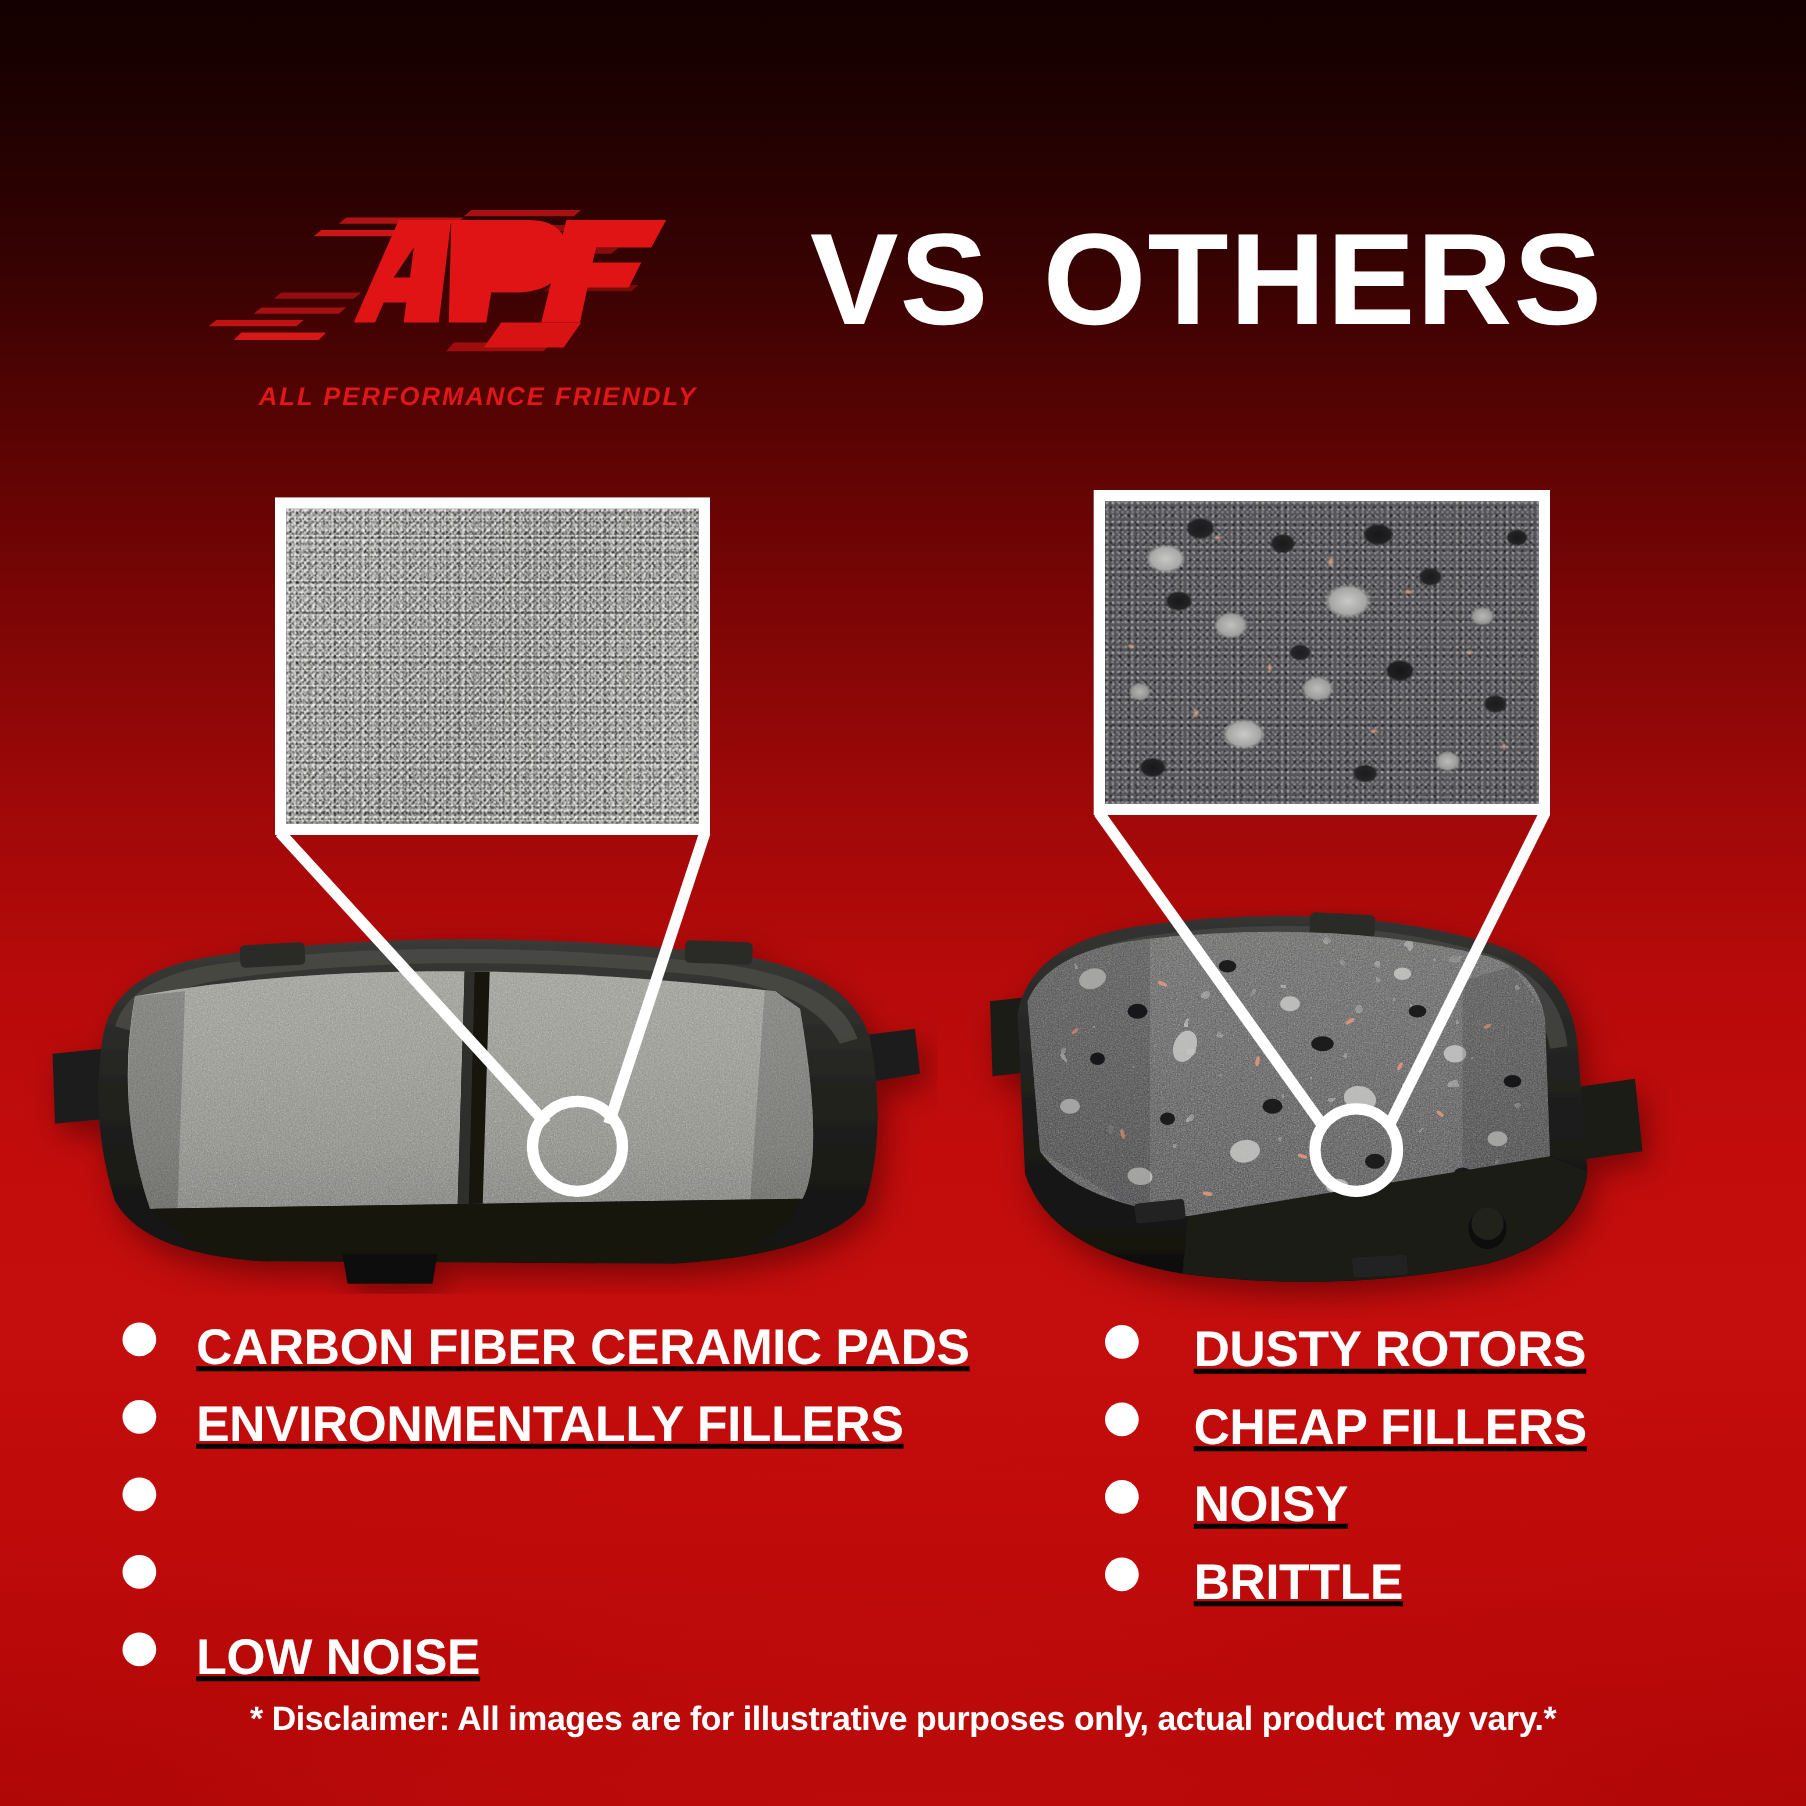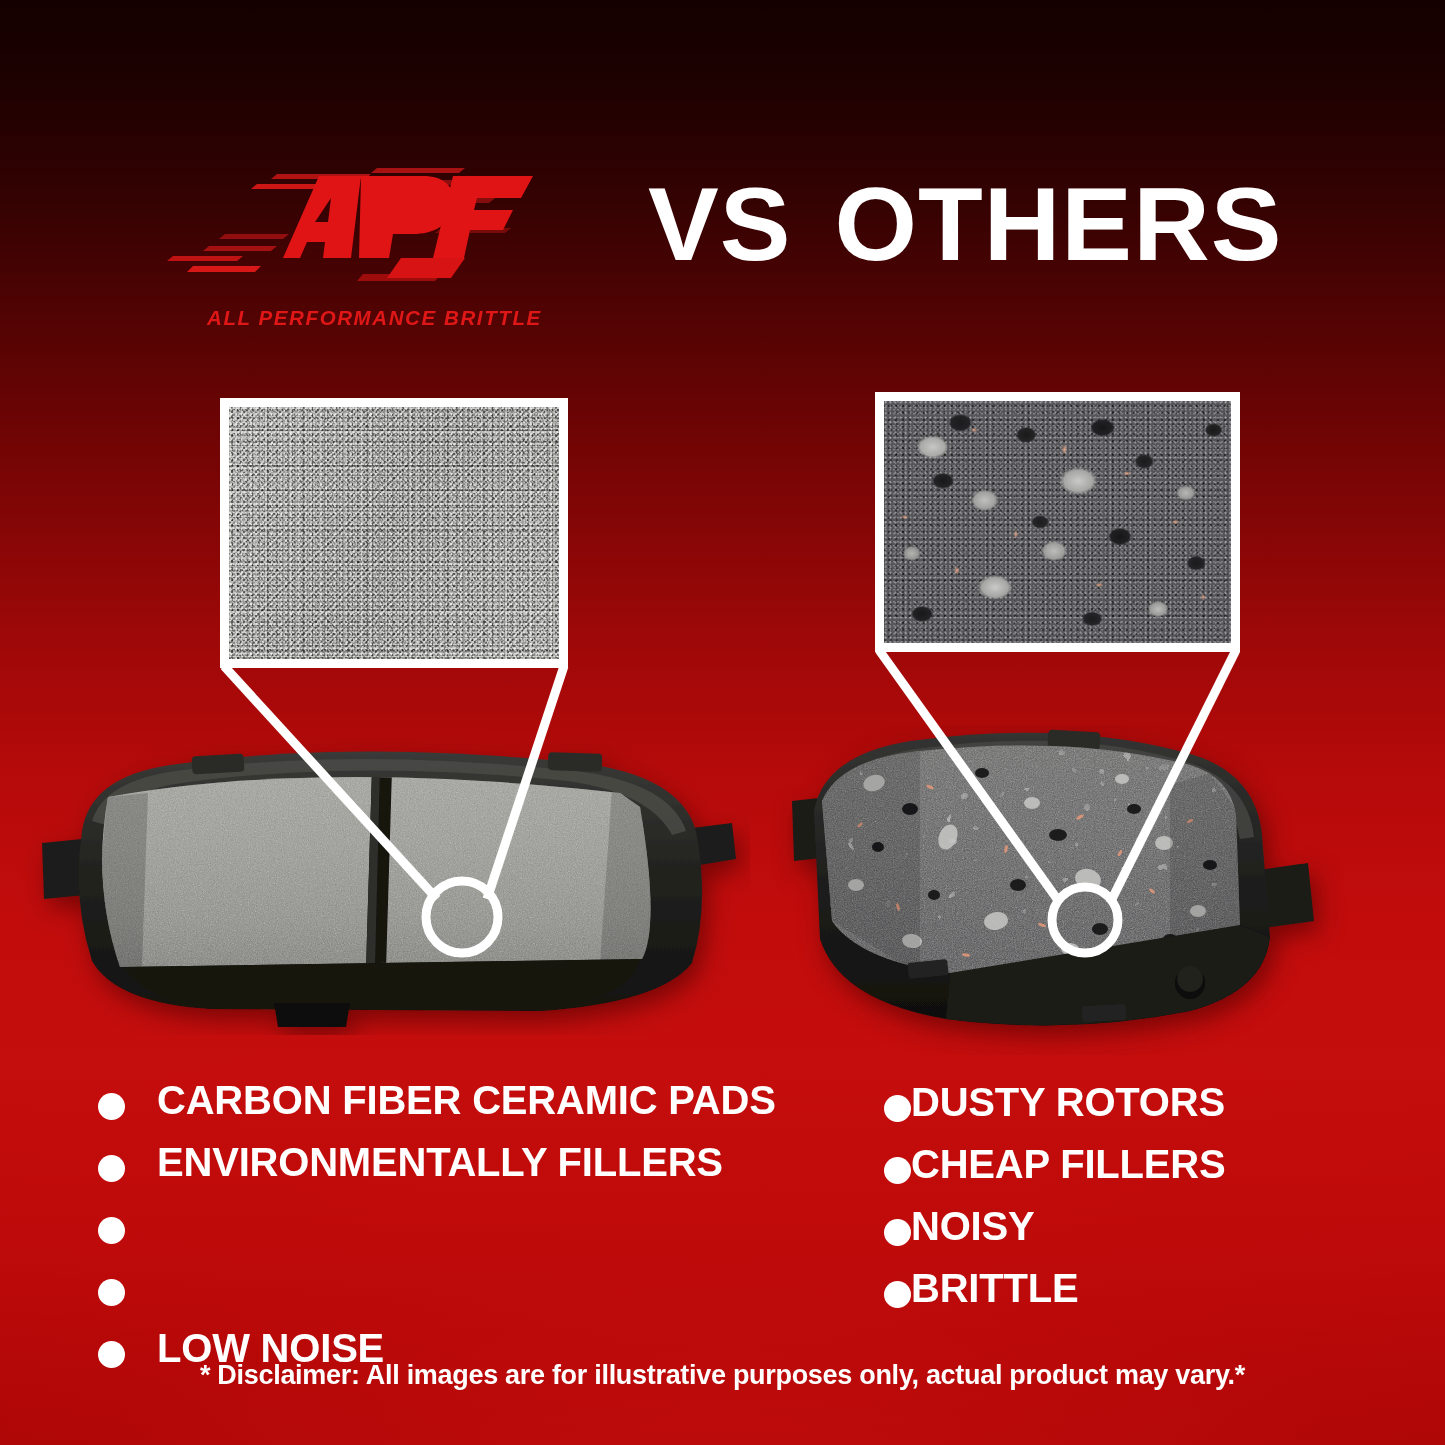--- a/index.html
+++ b/index.html
@@ -178,42 +178,44 @@
   #pad-left  { left:20px;  top:735px; width:730px; height:300px; }
   #pad-right { left:770px; top:725px; width:580px; height:330px; }
   .pad-wrap svg { display:block; width:100%; height:100%; }
 
   
   .feature-col { position:absolute; }
   #col-left  { left:98px;  top:1058px; width:720px; }
   #col-right { left:884px; top:1060px; width:470px; }
 
   .feature-row {
-    display:flex; align-items:flex-end;
+    display:flex; align-items:flex-start;
     height:62px;
+    text-decoration:underline;
   }
   .bullet {
     width:27px; height:27px;
     border-radius:50%;
     background:#ffffff;
     flex:0 0 27px;
   }
   .feature-text {
     color:#ffffff;
     font-weight:bold;
     white-space:nowrap;
     line-height:1;
     font-family:"Liberation Sans", sans-serif;
   }
   #col-left .feature-text {
     margin-left:32px;
     font-size:40px;
     letter-spacing:-0.2px;
   }
   #col-right .feature-text {
+    margin-left:44px;
     font-size:40px;
     letter-spacing:-0.2px;
   }
 
   
   #disclaimer {
     position:absolute; left:0; top:1360px; width:1445px;
     text-align:center;
     color:#ffffff;
     font-size:27px;
@@ -256,21 +258,21 @@
 
             <path d="M288 18 L368 18 L356 40 L312 40 L309 52 L348 52 L338 72 L305 72 L299 100 L268 100 Z"></path>
           </g>
           <g fill="#e01414" opacity="0.95">
 
             <path d="M236 100 L300 100 L286 120 L222 120 Z"></path>
             <path d="M198 116 L276 116 L270 123 L192 123 Z" opacity="0.6"></path>
           </g>
         </svg>
       </div>
-      <div id="logo-tagline">ALL PERFORMANCE BRITTLE</div>
+      <div id="logo-tagline">ALL PERFORMANCE FRIENDLY</div>
     </div>
 
     <div id="vs-others">
       <span>VS</span><span class="gap"></span><span>OTHERS</span>
     </div>
   </div>
 
   <div class="zoom-panel" id="panel-left">
     <div class="tex tex-fine"></div>
   </div>

